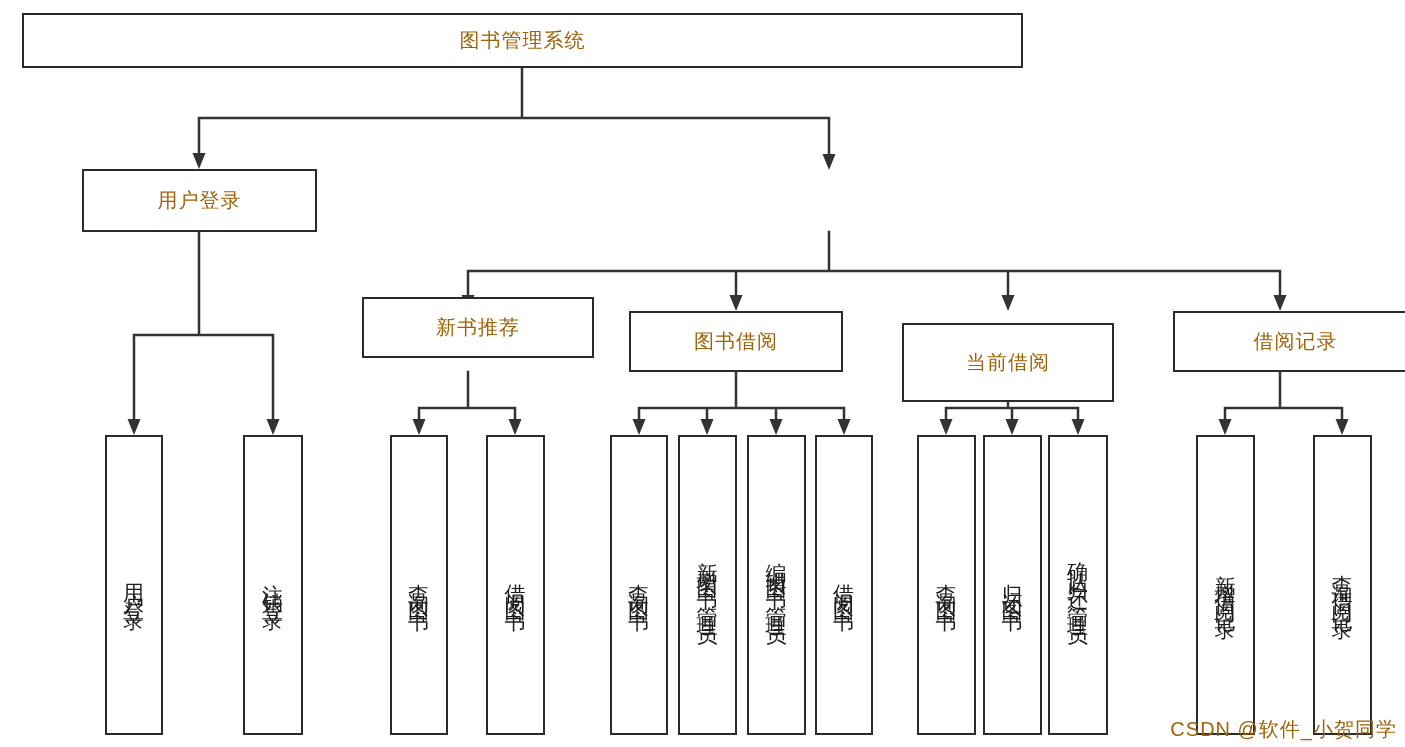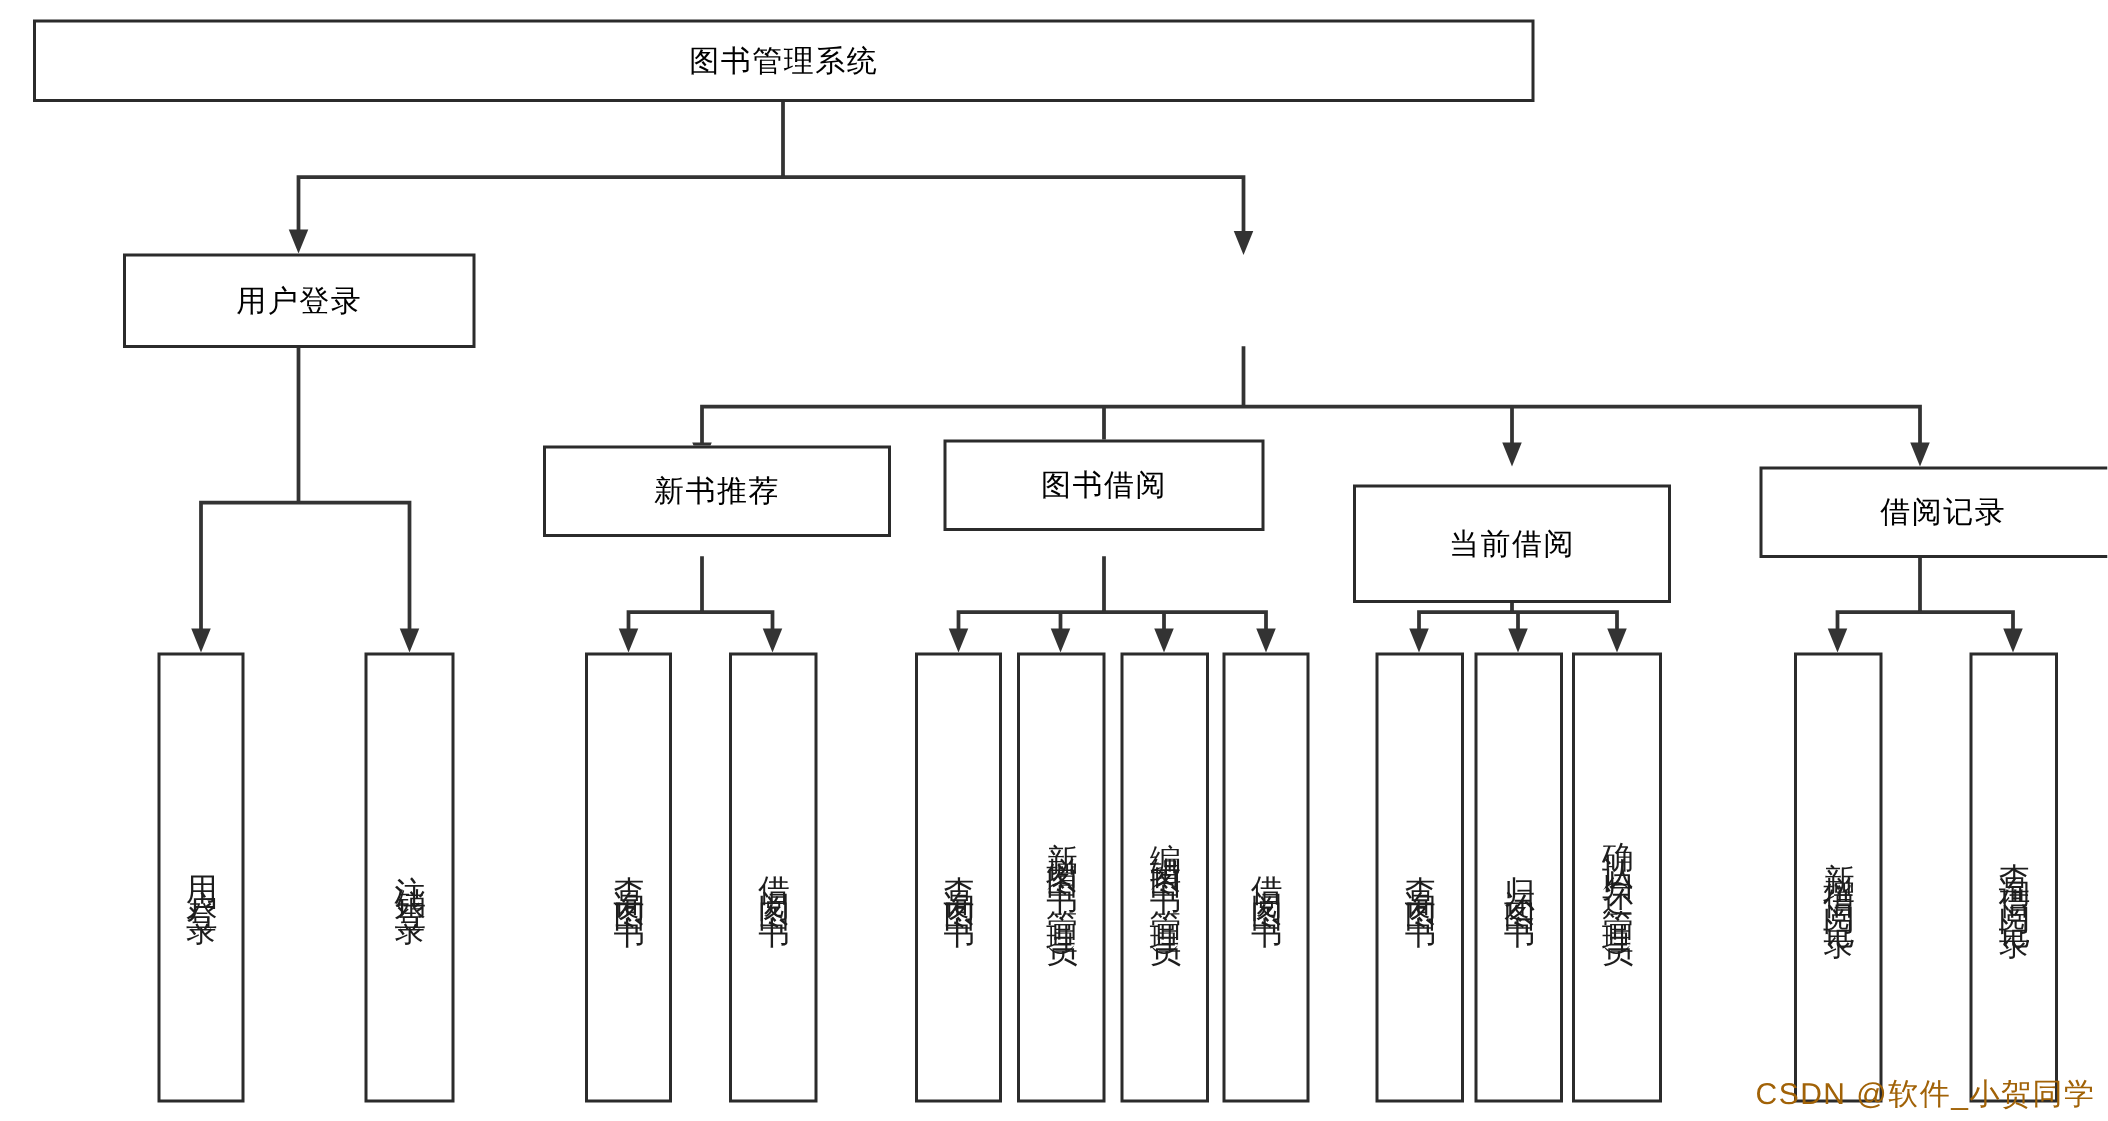--- a/index.html
+++ b/index.html
@@ -2,21 +2,21 @@
 <html><head>
 <meta charset="utf-8">
 <style>
   html,body{margin:0;padding:0;background:#ffffff;}
   body{width:1405px;height:747px;font-family:"Liberation Sans",sans-serif;}
   .stage{position:relative;width:1405px;height:747px;background:#ffffff;overflow:hidden;}
   .wires{position:absolute;left:0;top:0;}
   .hbox{
     position:absolute;box-sizing:border-box;background:#ffffff;
     border:2px solid #2b2b2b;display:flex;align-items:center;justify-content:center;
-    font-size:20px;color:#000000;letter-spacing:1px;z-index:2;
+    font-size:20px;color:#a16207;letter-spacing:1px;z-index:2;
   }
   .vbox{
     position:absolute;top:435px;height:300px;box-sizing:border-box;background:#ffffff;
     border:2px solid #2b2b2b;display:flex;align-items:center;justify-content:center;z-index:2;
   }
   .vbox span{
     writing-mode:vertical-rl;text-orientation:mixed;
     font-size:21px;letter-spacing:9px;line-height:1;color:#1d1d1d;white-space:nowrap;
   }
   .watermark{
@@ -60,21 +60,21 @@
       <polygon points="1218.5,419 1231.5,419 1225,435"></polygon>
       <polygon points="1335.5,419 1348.5,419 1342,435"></polygon>
     </g>
   </svg>
 
   <div class="hbox" style="left:22px;top:13px;width:1001px;height:55px;">图书管理系统</div>
 
   <div class="hbox" style="left:82px;top:169px;width:235px;height:63px;">用户登录</div>
 
   <div class="hbox" style="left:362px;top:297px;width:232px;height:61px;">新书推荐</div>
-  <div class="hbox" style="left:629px;top:293px;width:214px;height:61px;font-family:Liberation Serif, serif;">图书借阅</div>
+  <div class="hbox" style="left:629px;top:311px;width:214px;height:61px;font-family:Liberation Serif, serif;">图书借阅</div>
   <div class="hbox" style="left:902px;top:323px;width:212px;height:79px;">当前借阅</div>
   <div class="hbox" style="left:1173px;top:311px;width:245px;height:61px;">借阅记录</div>
 
   <div class="vbox" style="left:105px;width:58px;">
     <span>用户登录</span>
   </div>
   <div class="vbox" style="left:243px;width:60px;">
     <span>注销登录</span>
   </div>
 

